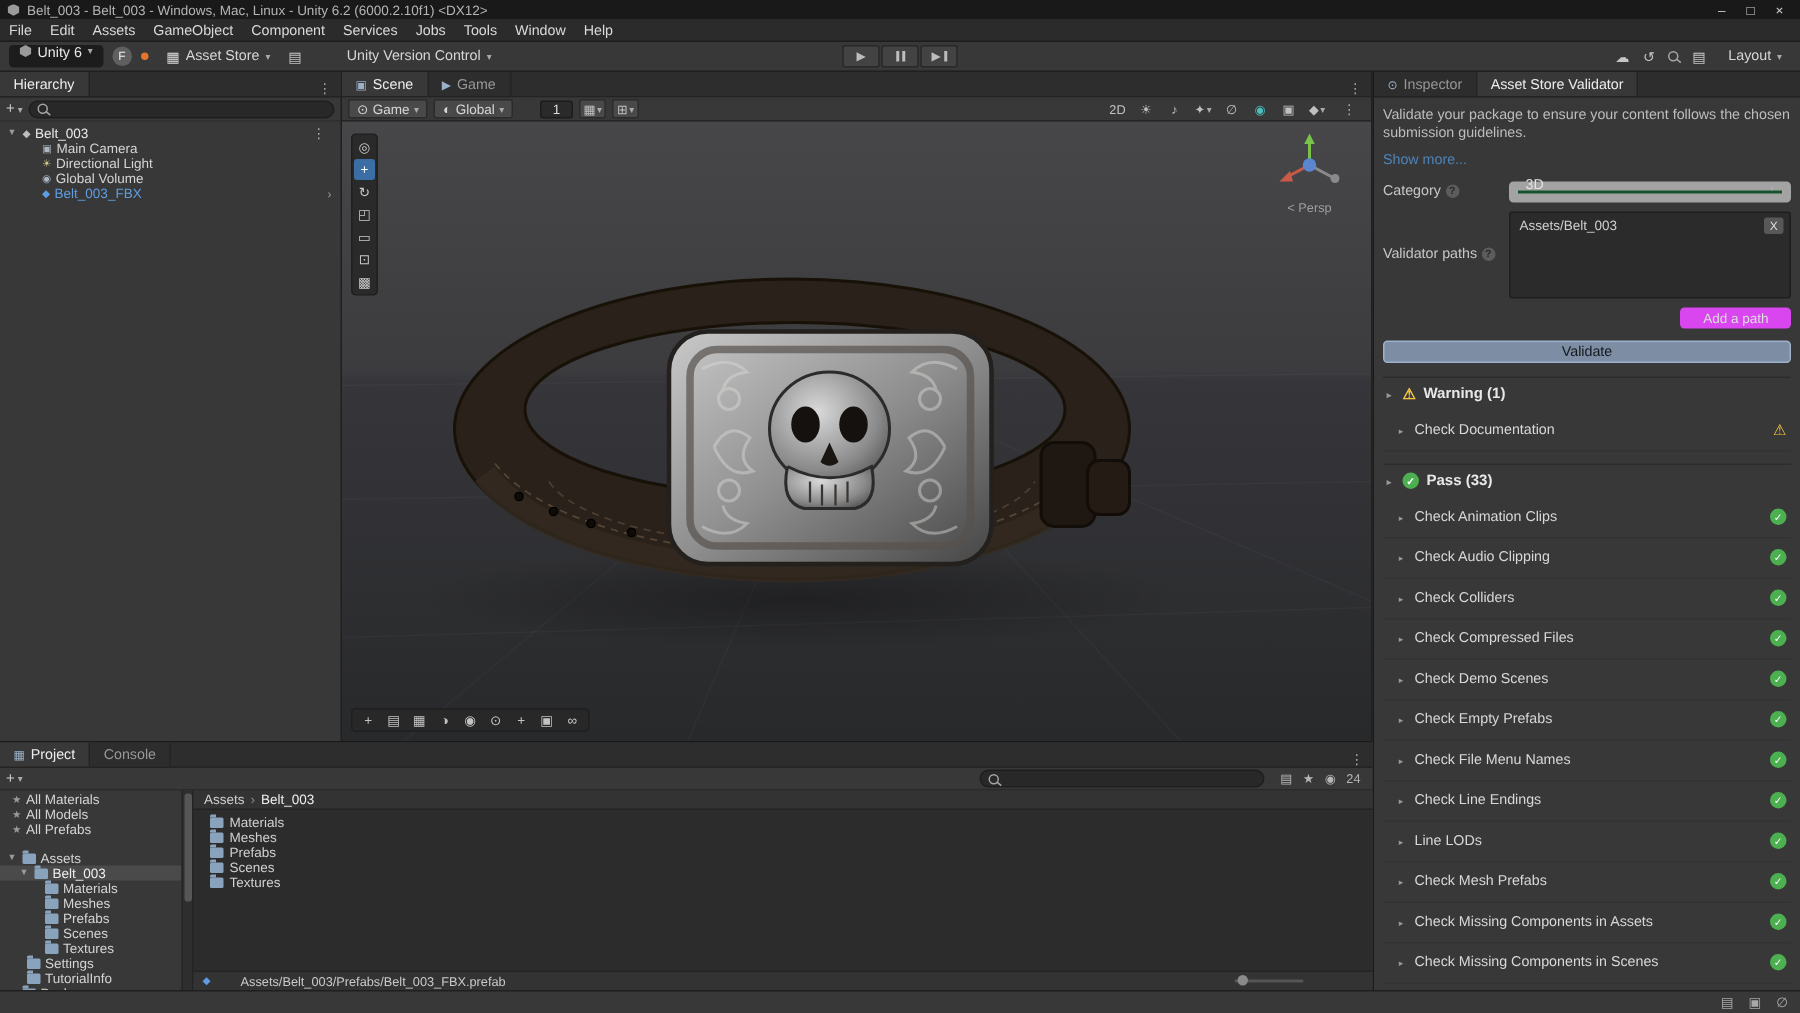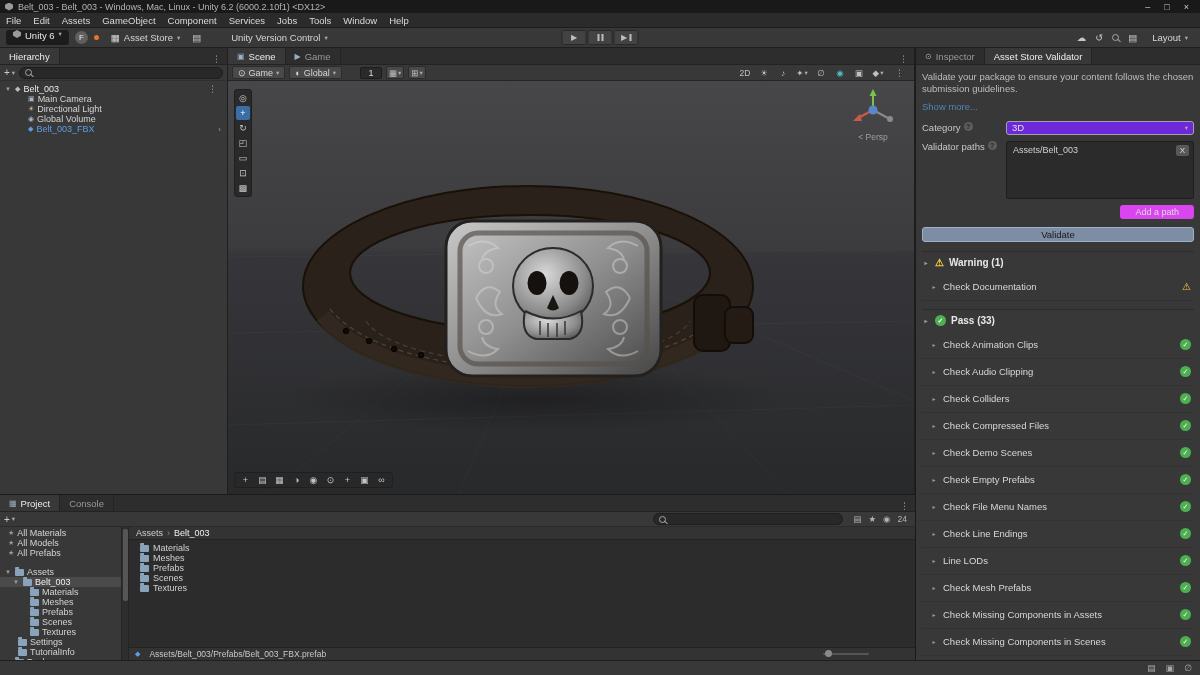--- a/index.html
+++ b/index.html
@@ -84,25 +84,25 @@
   border:1px solid #1f1f1f;border-radius:3px;display:flex;align-items:center;padding:0 2px}
 .vbottom span{width:17px;text-align:center;font-size:9px;color:#c3c3c3}
 
 #inspector{position:absolute;left:915px;top:48px;width:285px;height:612px;background:#383838;
   display:flex;flex-direction:column;border-left:1px solid #1a1a1a}
 .insp-body{flex:1;padding:6px 6px 0 6px;overflow:hidden}
 .desc{color:#bdbdbd;line-height:1.3;font-size:9.5px}
 .link{color:#4f83b8;margin:5px 0 9px;font-size:9.5px}
 .form-row{display:flex;margin-bottom:6px}
 .form-row.center{align-items:center}
-.form-label{width:84px;color:#c7c7c7;font-size:9.5px;display:flex;gap:3px;flex:none}
+.form-label{width:84px;color:#c7c7c7;font-size:9.5px;display:flex;align-items:center;gap:3px;flex:none}
 .info-dot{width:9px;height:9px;border-radius:50%;background:#5c5c5c;color:#262626;font-size:7px;
   display:inline-flex;align-items:center;justify-content:center;font-weight:bold;flex:none}
-.dd{flex:1;height:14px;background:#6d28d9;border:1px solid #a3a3a3;border-radius:3px;display:flex;
-  align-items:center;padding:0 5px;color:#e2e2e2;font-size:9.5px}
+.dd{flex:1;height:14px;background:#14532d;border:6px solid #a3a3a3;border-radius:3px;display:flex;
+  align-items:flex-end;padding:0 5px;color:#e2e2e2;font-size:9.5px}
 .dd .caret{margin-left:auto}
 .paths-box{flex:1;height:58px;background:#2b2b2b;border:1px solid #1e1e1e;border-radius:2px;padding:2px}
 .path-row{height:13px;display:flex;align-items:center;padding:0 2px 0 4px;font-size:9px;color:#cfcfcf}
 .x-btn{margin-left:auto;width:13px;height:11px;background:#585858;border-radius:2px;color:#ddd;
   font-size:8px;display:flex;align-items:center;justify-content:center}
 .addpath-row{display:flex;justify-content:flex-end;margin:2px 0 8px}
 .add-path-btn{height:13px;padding:0 8px;background:#585858;border:7px solid #d946ef;border-radius:3px;
   color:#ddd;font-size:9px;display:flex;align-items:center}
 .validate-btn{height:15px;background:#7d8da3;border:1px solid #9db1ca;border-radius:3px;color:#14181e;
   font-size:9.5px;display:flex;align-items:center;justify-content:center;margin-bottom:9px}
@@ -127,21 +127,21 @@
 .p-body{flex:1;display:flex;min-height:0}
 .p-tree{width:121px;font-size:9px;padding-top:1px}
 .p-scroll{width:7px;background:#2e2e2e;border-left:1px solid #262626;position:relative;flex:none}
 .p-scroll .thumb{position:absolute;top:2px;left:1px;width:5px;height:72px;background:#565656;border-radius:2px}
 .p-main{flex:1;background:#2c2c2c;display:flex;flex-direction:column;border-left:1px solid #242424;min-width:0}
 .crumbs{height:13px;background:#333;display:flex;align-items:center;gap:4px;padding:0 7px;font-size:9px;
   color:#cfcfcf;border-bottom:1px solid #232323}
 .p-files{flex:1;padding:3px 0 0 11px}
 .file-row{height:10px;display:flex;align-items:center;gap:4px;font-size:9px;color:#d0d0d0}
 .p-footer{height:13px;background:#333;border-top:1px solid #232323;display:flex;align-items:center;
-  gap:9px;padding:0 6px;font-size:8.5px;color:#c9c9c9}
+  gap:20px;padding:0 6px;font-size:8.5px;color:#c9c9c9}
 .slider{margin-left:auto;width:46px;height:2px;background:#555;border-radius:1px;position:relative;margin-right:40px}
 .slider .knob{position:absolute;left:2px;top:-3px;width:7px;height:7px;border-radius:50%;background:#8a8a8a}
 .fold{width:9px;height:7px;background:#8aa3bd;border-radius:1px;position:relative;display:inline-block;flex:none}
 .fold:before{content:"";position:absolute;top:-2px;left:0;width:4px;height:2px;background:#8aa3bd;border-radius:1px 0 0 0}
 .star{color:#9a9a9a;font-size:7px;flex:none}
 
 #statusbar{position:absolute;left:0;top:660px;width:1200px;height:15px;background:#383838;
   border-top:1px solid #1f1f1f;display:flex;align-items:center;justify-content:flex-end;gap:10px;
   padding:0 8px;font-size:9px;color:#a8a8a8}
 </style>

